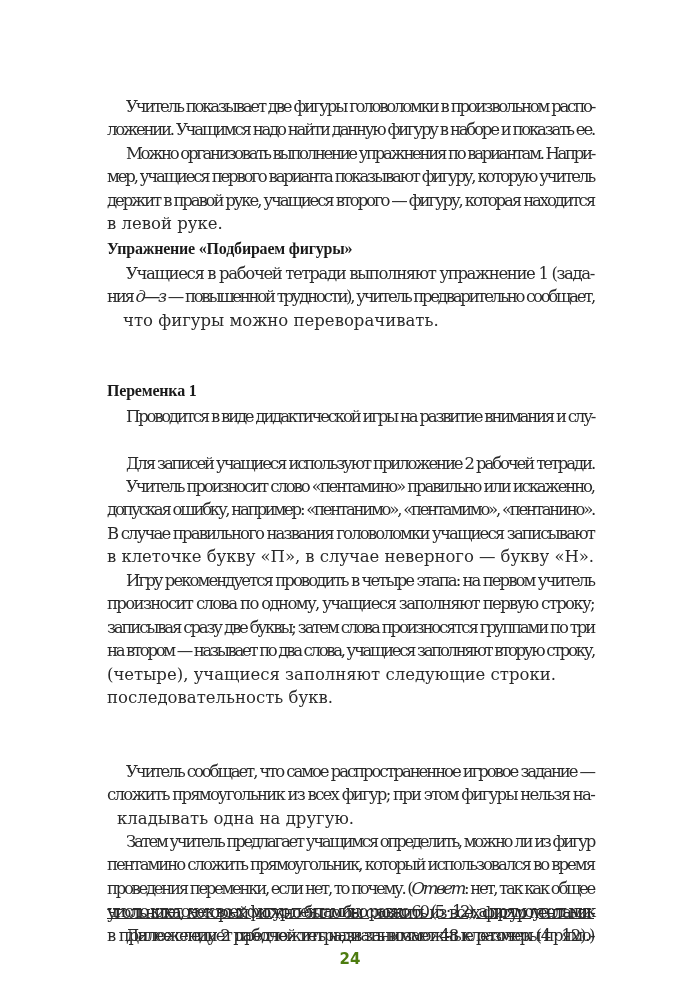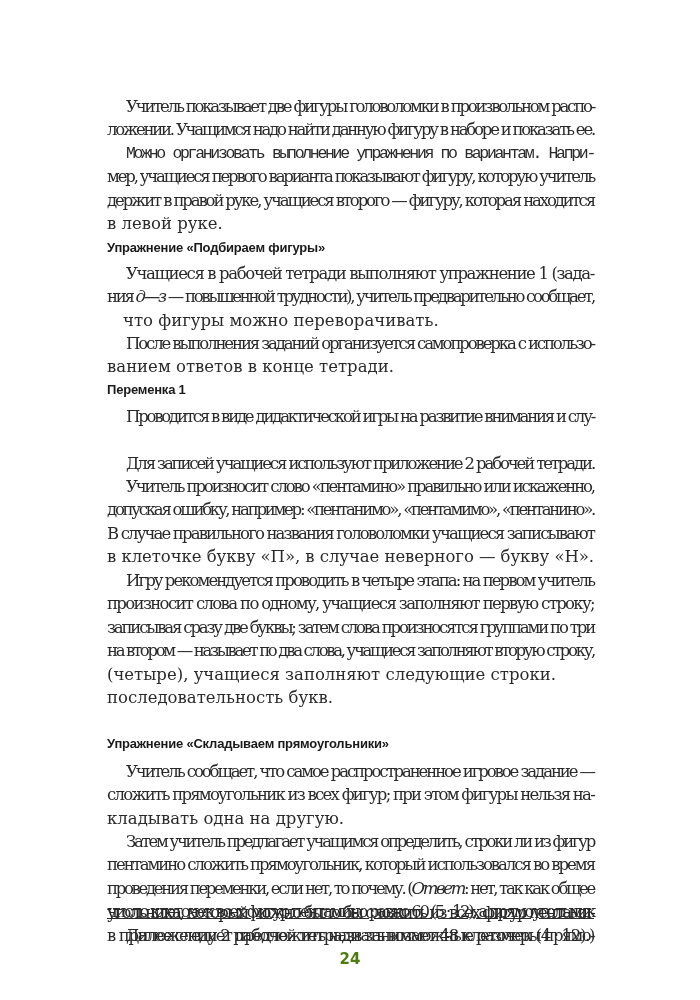--- a/index.html
+++ b/index.html
@@ -3,55 +3,51 @@
 <meta charset="utf-8">
 <style>
   html, body { margin: 0; padding: 0; background: #ffffff; }
   body { width: 700px; height: 1000px; position: relative; overflow: hidden; }
   .page { position: absolute; left: 0; top: 0; width: 700px; height: 1000px; background: #fff; }
   .text-block { position: absolute; left: 107px; width: 487px; color: #2a2a2a;
     font-family: "DejaVu Serif", "Liberation Serif", serif; font-size: 16.5px; }
   .line { height: 23.4px; line-height: 23.4px; white-space: nowrap; text-align: justify; text-align-last: justify; display: block; overflow: visible; }
   .line.last { text-align-last: left; }
   .line.indent { padding-left: 19px; }
-  .heading { position: absolute; left: 107px; font-family: Liberation Sans, sans-serif;
-    font-weight: bold; font-size: 13px; color: #1a1a1a; white-space: nowrap; letter-spacing: -0.2px; }
+  .heading { position: absolute; left: 107px; font-family: Liberation Serif, serif;
+    font-weight: bold; font-size: 16px; color: #1a1a1a; white-space: nowrap; letter-spacing: -0.2px; }
   .page-number { position: absolute; left: 0; width: 700px; text-align: center; top: 950px;
     font-family: "DejaVu Sans", "Liberation Sans", sans-serif; font-weight: bold; font-size: 15px; color: #4d7c0f; }
   .it { font-style: italic; }
 </style>
 </head>
 <body>
 
 <div class="page">
 
   <div class="text-block" style="top:95px">
     <span class="line indent" style="white-space: nowrap; letter-spacing: -2.21379px;">Учитель показывает две фигуры головоломки в произвольном распо-</span>
     <span class="line last" style="white-space: nowrap; letter-spacing: -2.21425px;">ложении. Учащимся надо найти данную фигуру в наборе и показать ее.</span>
   </div>
 
   <div class="text-block" style="top:142px">
-    <span class="line indent" style="white-space: nowrap; letter-spacing: -2.31506px; font-family: Liberation Mono, monospace;">Можно организовать выполнение упражнения по вариантам. Напри-</span>
+    <span class="line indent" style="white-space: nowrap; letter-spacing: -2.31506px;">Можно организовать выполнение упражнения по вариантам. Напри-</span>
     <span class="line" style="white-space: nowrap; letter-spacing: -2.17644px;">мер, учащиеся первого варианта показывают фигуру, которую учитель</span>
     <span class="line" style="white-space: nowrap; letter-spacing: -2.1295px;">держит в правой руке, учащиеся второго — фигуру, которая находится</span>
     <span class="line last" style="white-space: nowrap;">в левой руке.</span>
   </div>
 
   <div class="heading" style="top:240px">Упражнение «Подбираем фигуры»</div>
 
   <div class="text-block" style="top:262px">
     <span class="line indent" style="white-space: nowrap; letter-spacing: -1.37193px;">Учащиеся в рабочей тетради выполняют упражнение 1 (зада-</span>
     <span class="line" style="white-space: nowrap; letter-spacing: -2.26635px;">ния <span class="it">д—з</span> — повышенной трудности), учитель предварительно сообщает,</span>
     <span class="line last" style="white-space: nowrap; margin-left: 16px;">что фигуры можно переворачивать.</span>
   </div>
 
-  <div class="text-block" style="top:332px">
-    <span class="line indent" style="white-space: nowrap; letter-spacing: -2.12626px;">После выполнения заданий организуется самопроверка с использо-</span>
-    <span class="line last" style="white-space: nowrap;">ванием ответов в конце тетради.</span>
-  </div>
 
   <div class="heading" style="top:382px">Переменка 1</div>
 
   <div class="text-block" style="top:405px">
     <span class="line indent" style="white-space: nowrap; letter-spacing: -2.21265px;">Проводится в виде дидактической игры на развитие внимания и слу-</span>
   </div>
 
   <div class="text-block" style="top:452px">
     <span class="line indent last" style="white-space: nowrap; letter-spacing: -2.12833px;">Для записей учащиеся используют приложение 2 рабочей тетради.</span>
   </div>
@@ -68,30 +64,29 @@
     <span class="line" style="white-space: nowrap; letter-spacing: -1.6478px;">произносит слова по одному, учащиеся заполняют первую строку;</span>
     <span class="line" style="white-space: nowrap; letter-spacing: -2.16185px;">записывая сразу две буквы; затем слова произносятся группами по три</span>
     <span class="line" style="white-space: nowrap; letter-spacing: -2.32606px;">на втором — называет по два слова, учащиеся заполняют вторую строку,</span>
     <span class="line last" style="white-space: nowrap;">(четыре), учащиеся заполняют следующие строки.</span>
   </div>
 
   <div class="text-block" style="top:686px">
     <span class="line last" style="white-space: nowrap;">последовательность букв.</span>
   </div>
 
-  <div class="heading" style="top:736px">Упражнение «Складываем прямоугольники»</div>
 
   <div class="text-block" style="top:760px">
     <span class="line indent" style="white-space: nowrap; letter-spacing: -2.08745px;">Учитель сообщает, что самое распространенное игровое задание —</span>
     <span class="line" style="white-space: nowrap; letter-spacing: -1.7562px;">сложить прямоугольник из всех фигур; при этом фигуры нельзя на-</span>
-    <span class="line last" style="white-space: nowrap;">кладывать одна на другую.</span>
+    <span class="line last" style="white-space: nowrap; margin-left: 10px;">кладывать одна на другую.</span>
   </div>
 
   <div class="text-block" style="top:830px">
-    <span class="line indent" style="white-space: nowrap; letter-spacing: -2.27679px;">Затем учитель предлагает учащимся определить, строки ли из фигур</span>
+    <span class="line indent" style="white-space: nowrap; letter-spacing: -2.27679px;">Затем учитель предлагает учащимся определить, можно ли из фигур</span>
     <span class="line" style="white-space: nowrap; letter-spacing: -2.04539px;">пентамино сложить прямоугольник, который использовался во время</span>
     <span class="line" style="white-space: nowrap; letter-spacing: -2.31091px;">проведения переменки, если нет, то почему. (<span class="it">Ответ</span>: нет, так как общее</span>
     <span class="line" style="white-space: nowrap; letter-spacing: -2.28415px; text-decoration: underline;">число клеточек всех фигур пентамино равно 60 (5 · 12), а прямоугольник</span>
     <span class="line last" style="white-space: nowrap; letter-spacing: -1.33795px;">в приложении 2 рабочей тетради занимает 48 клеточек (4 · 12).)</span>
   </div>
 
   <div class="text-block" style="top:901px">
     <span class="line" style="white-space: nowrap; letter-spacing: -1.89335px;">угольника, который можно было бы сложить из всех фигур пентами-</span>
     <span class="line indent" style="white-space: nowrap; letter-spacing: -1.65461px;">Далее следует предложить назвать возможные размеры прямо-</span>
   </div>

